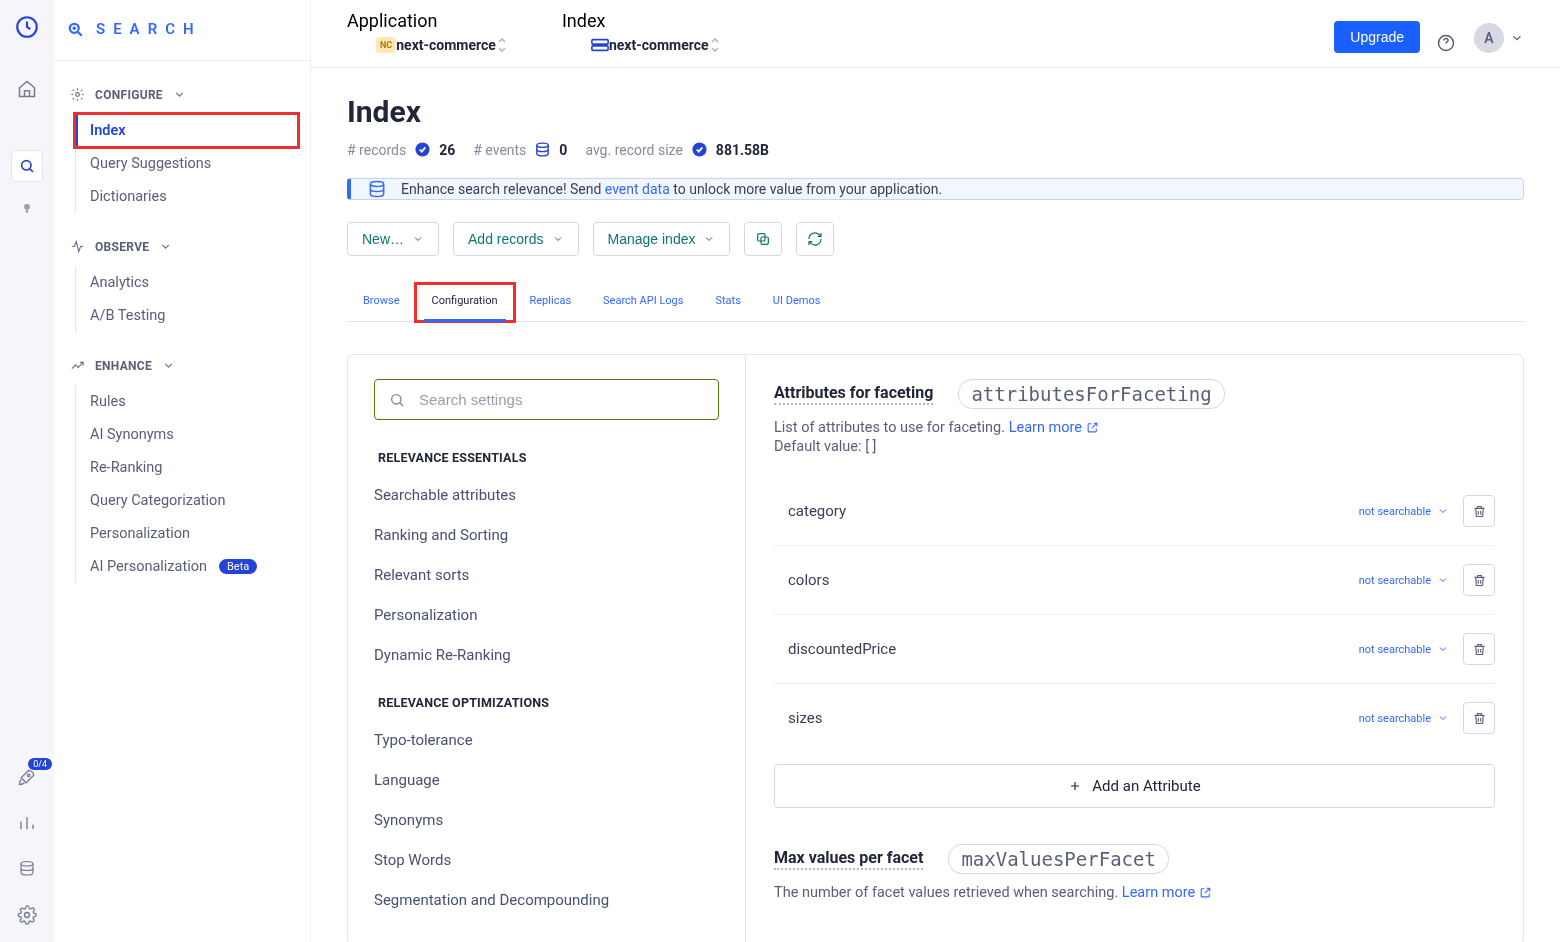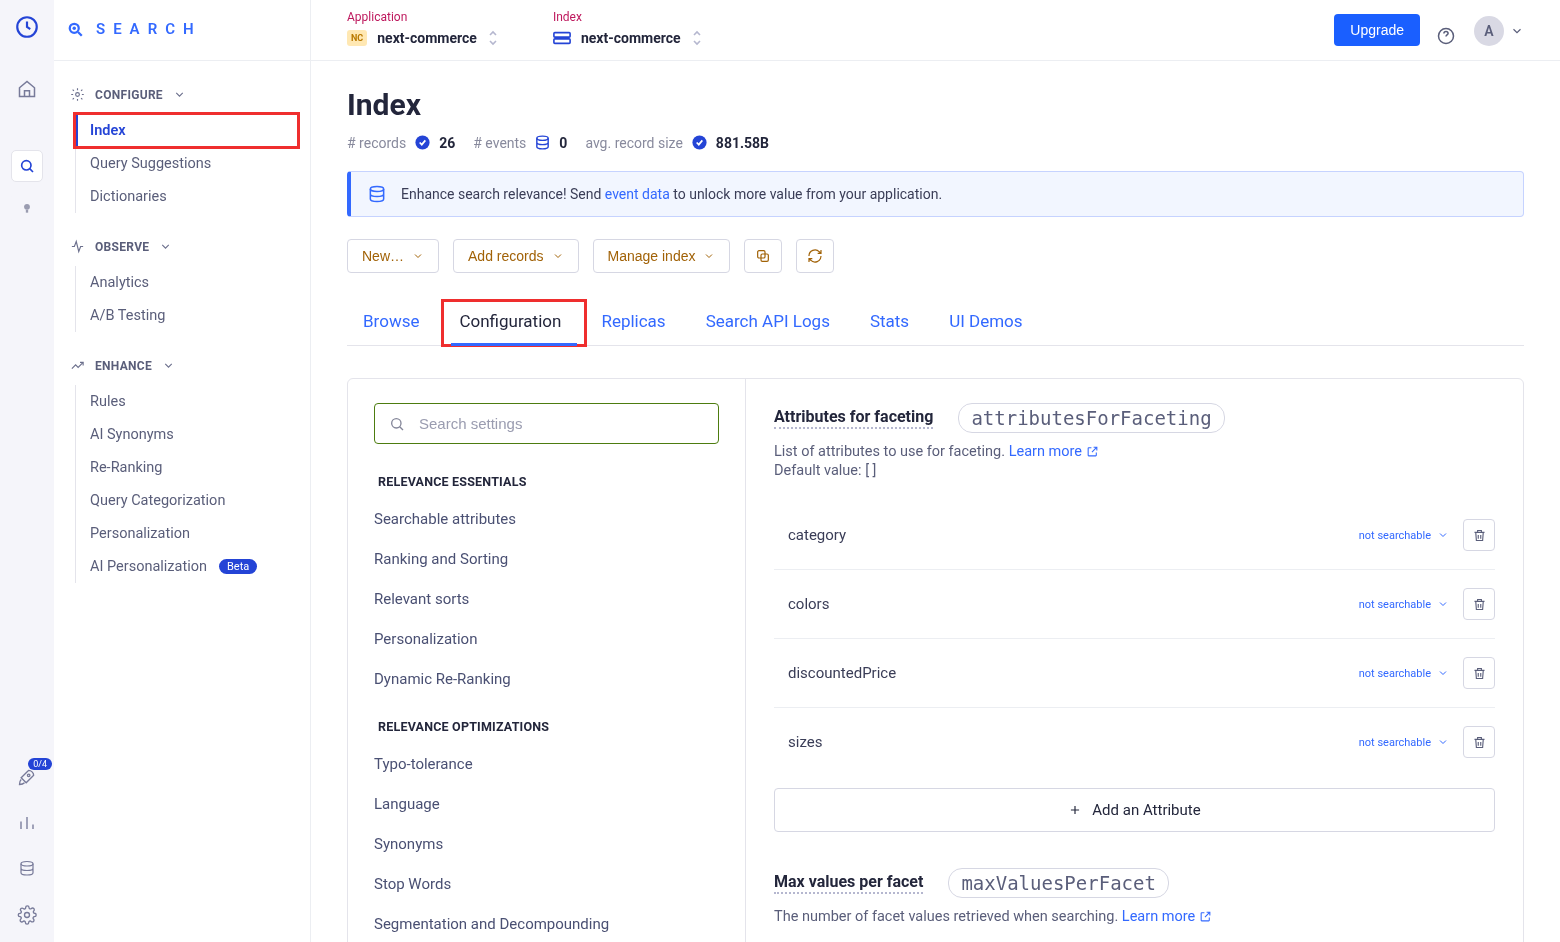--- a/index.html
+++ b/index.html
@@ -47,47 +47,47 @@
   .nav-item .beta { background:#2444d6; color:#fff; border-radius:10px; font-size:11px; padding:1px 8px; margin-left:4px }
   .hl-red { outline: 3px solid #ef2e2e; outline-offset: -1px; }
   .main {
     flex:1;
     background:#fff;
     overflow-y:auto;
     padding: 0 0 40px 0;
   }
   .topbar { display:flex; align-items:flex-end; padding: 10px 36px 14px 36px; border-bottom:1px solid #eceef2;}
   .crumb { margin-right: 54px; }
-  .crumb-label { font-size:12px; color:#be185d; margin-bottom:6px }
-  .crumb-val { display:flex; align-items:center; gap:10px; font-weight:700; }
+  .crumb-label { font-size:18px; color:#000000; margin-bottom:6px }
+  .crumb-val { display:flex; align-items:center; font-weight:700;margin-left:29px; }
   .crumb-val .nc-chip { background:#ffe8b3; color:#b97900; font-size:9px; font-weight:700; padding:3px 4px; border-radius:3px }
   .crumb-val .idx-ic { color:#2444d6 }
   .crumb-val .updown { color:#b5b7cf }
   .topbar .flexfill { flex:1 }
   .upgrade-btn { background:#1a5fff; color:#fff; border:none; padding:8px 16px; border-radius:4px; font-size:14px; font-weight:500; cursor:pointer; margin-right:16px }
   .help-ic { color:#5a5e7a; margin-right:18px; display:flex }
   .avatar { background:#d9d9e4; color:#5a5e7a; width:30px; height:30px; border-radius:50%; display:flex;align-items:center;justify-content:center; font-weight:600; font-size:14px }
   .avatar-wrap { display:flex; align-items:center; gap:6px; color:#5a5e7a }
   
   .content { padding: 26px 36px 0 36px; }
   h1.page-title { font-size:30px; font-weight:700; margin-bottom:12px }
   .stats-row { display:flex; gap:4px; align-items:center; color:#5a5e7a; font-size:14px; margin-bottom:20px; flex-wrap:wrap }
   .stats-row .lbl { color:#888a9d; margin-right:4px }
   .stats-row .pill-ic { color:#2444d6; margin: 0 4px 0 0;}
   .stats-row b { color:#23263b; font-weight:700; margin-right:14px }
   
-  .banner { border:1px solid #c6d3ff; background:#f2f6ff; border-left:4px solid #3369ff; border-radius:4px; padding:12px 16px; display:flex; align-items:center; gap:14px; margin-bottom:22px; color:#3a3d57 }
+  .banner { border:1px solid #c6d3ff; background:#f2f6ff; border-left:4px solid #3369ff; border-radius:4px; padding:0 16px; display:flex; align-items:center; gap:14px; margin-bottom:22px; color:#3a3d57 }
   .banner a { color:#3369ff; text-decoration:none }
   
   .actions-row { display:flex; gap:14px; margin-bottom:28px }
-  .btn { border:1px solid #d6d7e3; background:#fff; border-radius:4px; padding:8px 14px; font-size:14px; color:#a16207; cursor:pointer; display:flex; align-items:center; gap:8px }
+  .btn { border:1px solid #d6d7e3; background:#fff; border-radius:4px; padding:8px 14px; font-size:14px; color:#0f766e; cursor:pointer; display:flex; align-items:center; gap:8px }
   .btn.icononly { padding: 8px 10px }
   
   .tabs { display:flex; gap:0; border-bottom:1px solid #e4e4eb; margin-bottom: 0 }
-  .tab { padding: 10px 24px 14px 16px; color:#3369ff; cursor:pointer; font-size:17px; position:relative }
+  .tab { padding: 10px 16px 14px 16px; color:#3369ff; cursor:pointer; font-size:11px; position:relative }
   .tab.active { color:#23263b; }
   .tab.active::after { content:""; position:absolute; left:8px; right:8px; bottom:-1px; height:3px; background:#3369ff; }
   
   .config-area { display:flex; border:1px solid #e4e4eb; border-radius:6px; margin-top: 32px; overflow:hidden }
   .config-left { width:398px; border-right:1px solid #e4e4eb; padding: 24px 26px;}
   .search-box { border:1px solid #4d7c0f; border-radius:4px; display:flex; align-items:center; padding:11px 14px; gap:14px; color:#838598; margin-bottom:30px }
   .search-box input { border:none; outline:none; flex:1; font-size:15px; color:#23263b; background:transparent }
   .search-box input::placeholder { color:#9a9cb0 }
   .settings-head { font-size:12.5px; font-weight:700; color:#23263b; letter-spacing:.2px; margin: 20px 0 10px 4px }
   .setting-item { padding: 11px 0; color:#4a5073; font-size:15px; cursor:pointer }

